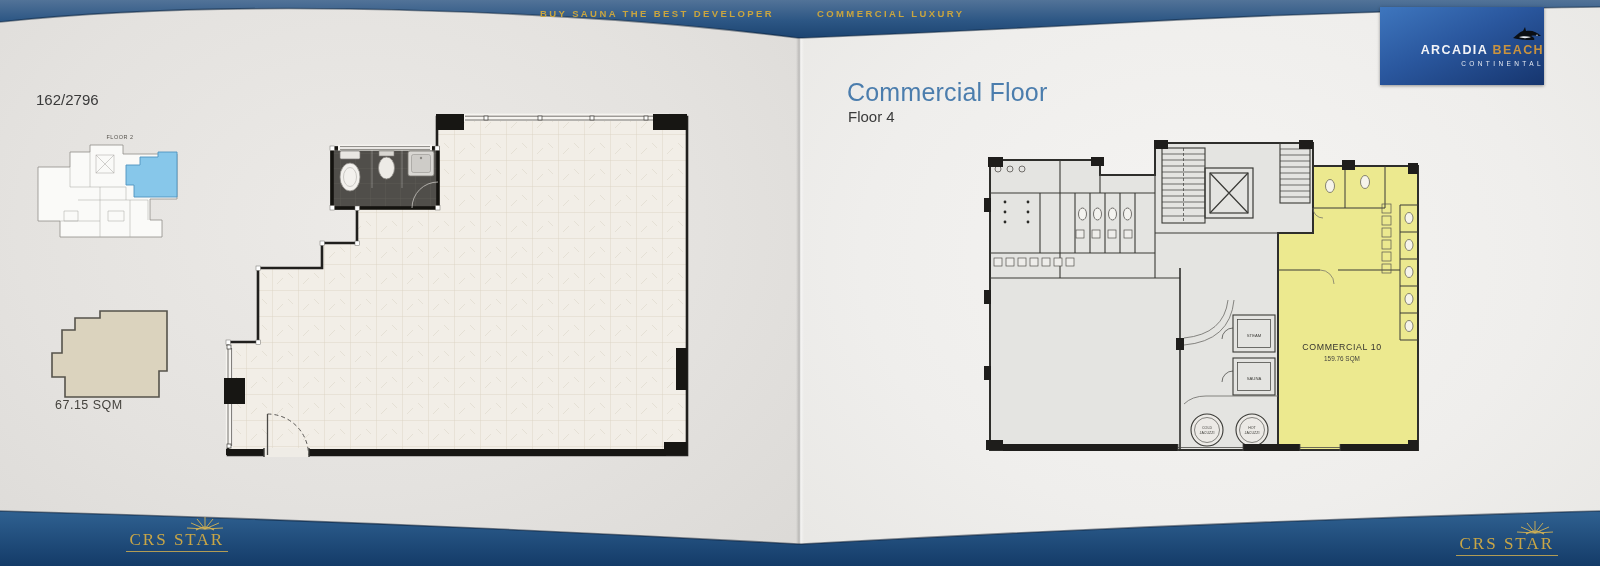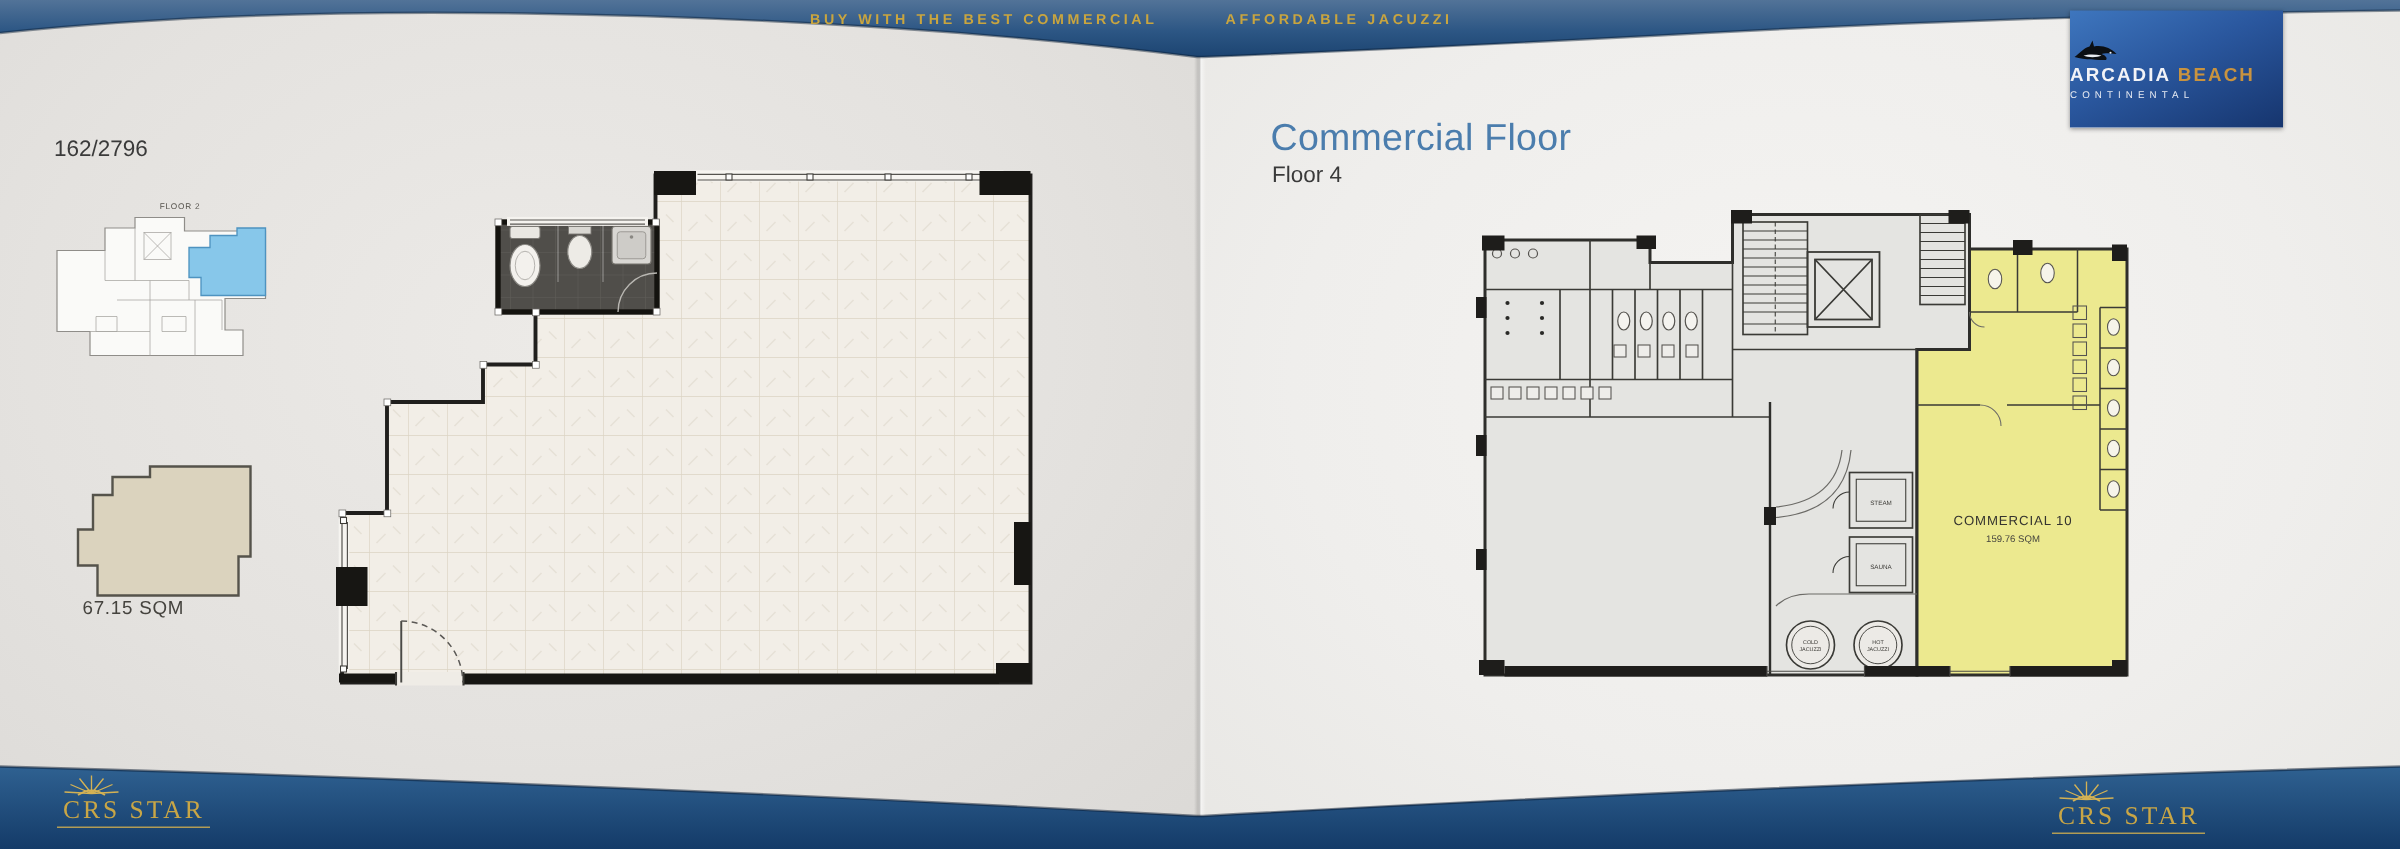--- a/index.html
+++ b/index.html
@@ -27,42 +27,42 @@
   .band-bottom{bottom:0;height:70px;}
   .slogan{
     position:absolute;top:8px;
     font-size:9.5px;font-weight:bold;letter-spacing:2.4px;
     color:#c9a53f;white-space:nowrap;
   }
   .slogan-left{left:540px;}
   .slogan-right{left:817px;}
   
   .logo{
-    position:absolute;left:1380px;top:7px;width:142px;height:78px;
+    position:absolute;left:1380px;top:7px;width:164px;height:78px;
     background:linear-gradient(155deg,#3e76be 0%,#2a579e 45%,#16356e 100%);
     box-shadow:0 1px 3px rgba(0,0,0,0.4);
-    display:flex;flex-direction:column;align-items:flex-start;justify-content:center;
+    display:flex;flex-direction:column;align-items:flex-end;justify-content:center;
   }
   .logo .orca{margin-bottom:2px;}
   .logo-title{font-size:12.5px;letter-spacing:1.4px;font-weight:bold;white-space:nowrap;}
   .logo-title .w1{color:#f2f3f7;}
   .logo-title .w2{color:#c9933f;}
   .logo-sub{margin-top:3px;font-size:6.5px;letter-spacing:3.4px;color:#e6eaf2;white-space:nowrap;}
   
   .pg-title{position:absolute;font-size:25px;letter-spacing:0.2px;color:#4b7dad;white-space:nowrap;}
   .pg-sub{position:absolute;font-size:15px;color:#3a3a3a;white-space:nowrap;}
   .t-left{left:35px;top:60px;}  .s-left{left:36px;top:91px;text-align:center;}
   .t-right{left:847px;top:78px;} .s-right{left:848px;top:108px;}
   .area-label{
     position:absolute;left:55px;top:398px;width:130px;
     font-size:12.5px;color:#45433e;letter-spacing:0.5px;
   }
   
   .brand{
-    position:absolute;display:flex;flex-direction:column;align-items:flex-start;width:190px;
+    position:absolute;display:flex;flex-direction:column;align-items:flex-end;width:190px;
   }
   .brand-left{left:38px;top:515px;}
   .brand-right{left:1368px;top:519px;}
   .brand-text{
     font-family:"Liberation Serif",serif;font-size:17px;letter-spacing:2px;
     color:#c9a646;border-bottom:1px solid rgba(205,172,80,0.85);
     padding:0 4px 1px 4px;white-space:nowrap;margin-top:-2px;
   }
   svg{display:block;}
   .abs{position:absolute;}
@@ -80,22 +80,22 @@
     <defs>
       <linearGradient id="bandgrad" x1="0" y1="0" x2="0" y2="1">
         <stop offset="0" stop-color="#527398"></stop>
           <stop offset="0.55" stop-color="#2c5684"></stop>
           <stop offset="1" stop-color="#1c4471"></stop>
       </linearGradient>
     </defs>
     <path d="M0,0 H1600 V7 Q1350,10 1100,24 Q950,32 802,38 L798,38 Q600,13 350,9 Q150,6 0,22 Z" fill="url(#bandgrad)"></path>
     <path d="M0,22 Q150,6 350,9 Q600,13 798,38 L802,38 Q950,32 1100,24 Q1350,10 1600,7" fill="none" stroke="rgba(8,28,52,0.45)" stroke-width="1.6"></path>
   </svg>
-  <div class="slogan slogan-left">BUY WITH THE BEST COMMERCIAL</div>
-  <div class="slogan slogan-right">AFFORDABLE JACUZZI</div>
+  <div class="slogan slogan-left">BUY SAUNA THE BEST DEVELOPER</div>
+  <div class="slogan slogan-right">COMMERCIAL LUXURY</div>
 
   <div class="logo">
     <svg class="orca" width="34" height="15" viewBox="0 0 34 15">
       <path d="M3,12 C6,10 9,6 13,5 L15,1 L16,5 C22,4 27,6 31,10 C27,10 24,9 21,10 C24,11 25,13 24,14 C19,14 10,14 3,12 Z" fill="#0b0f14"></path>
       <path d="M9,11 C12,10 17,10 21,11 C18,12.5 12,12.5 9,11 Z" fill="#e9edf2"></path>
       <circle cx="27" cy="9.2" r="0.7" fill="#e9edf2"></circle>
     </svg>
     <div class="logo-title">
       <span class="w1">ARCADIA</span><span> </span><span class="w2">BEACH</span>
     </div>

